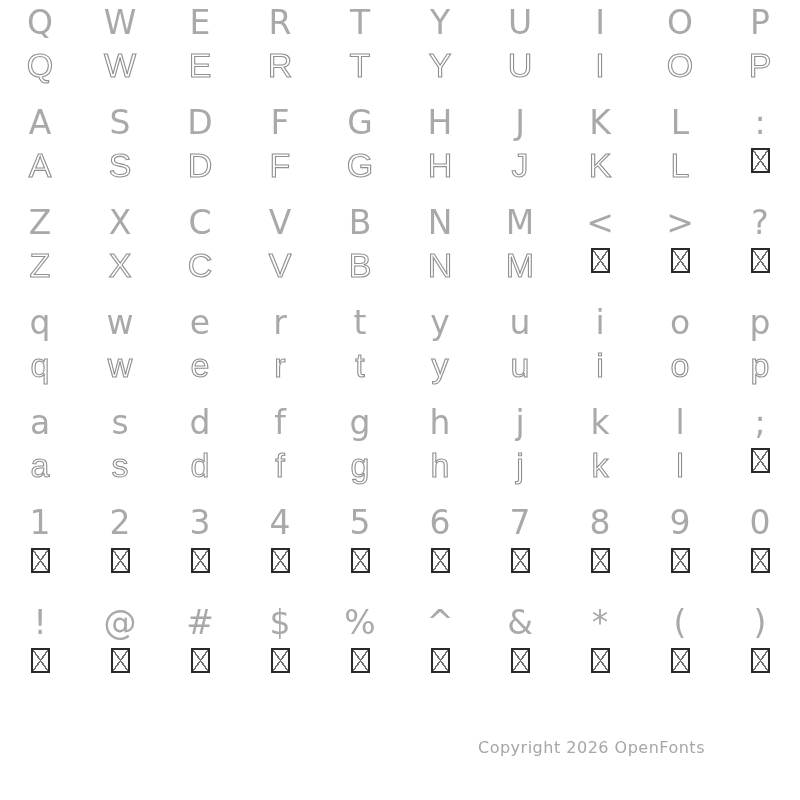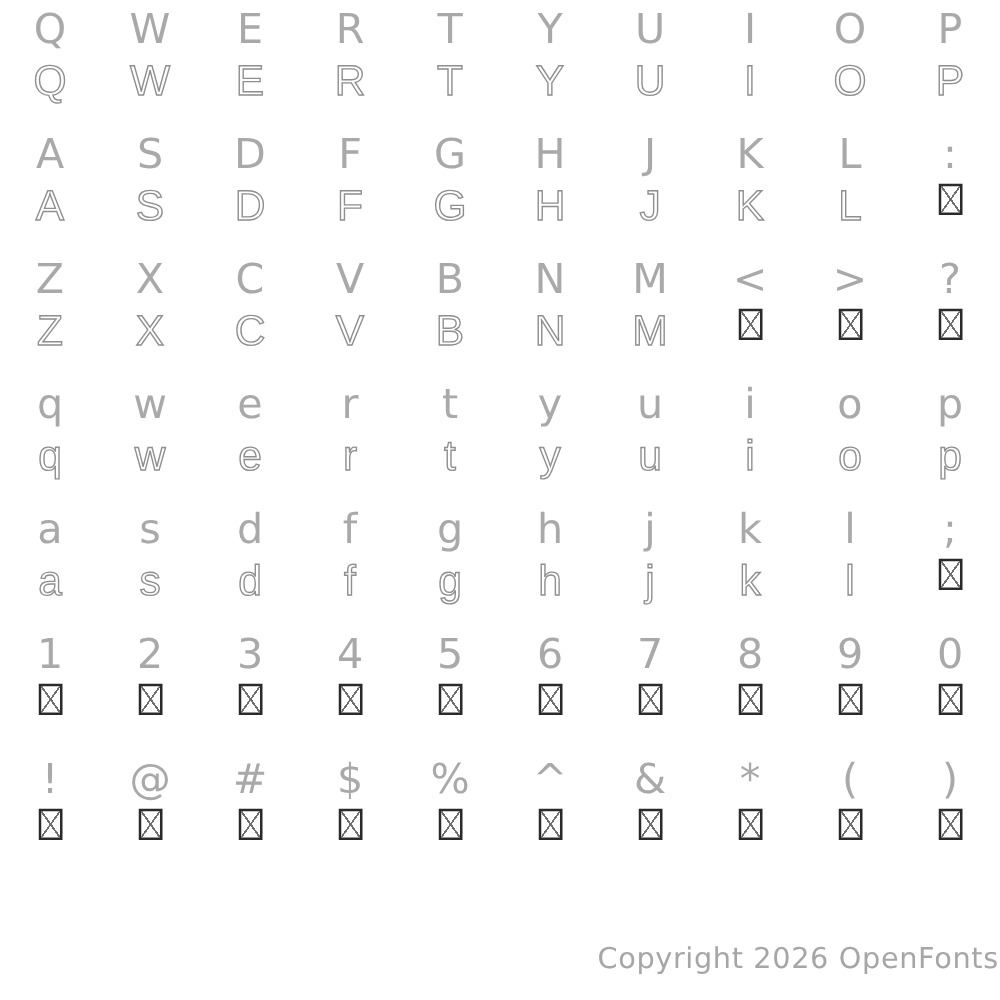--- a/index.html
+++ b/index.html
@@ -59,25 +59,24 @@
         transparent calc(50% + 0.7px)),
       linear-gradient(to bottom right,
         transparent calc(50% - 0.7px),
         var(--notdef-line) calc(50% - 0.7px),
         var(--notdef-line) calc(50% + 0.7px),
         transparent calc(50% + 0.7px));
   }
   .footer{
     position:absolute;
     top:738px;left:478px;
-    font-size:23px;
+    font-size:16px;
     color:var(--footer-color);
     letter-spacing:0.5px;
     white-space:nowrap;
-    margin-top:16px;
   }
 </style>
 </head>
 <body>
 
 <div class="page">
   <div class="grid" id="grid">
   <div class="pair">
     <div class="row row-label">
           <span class="cell">Q</span>

